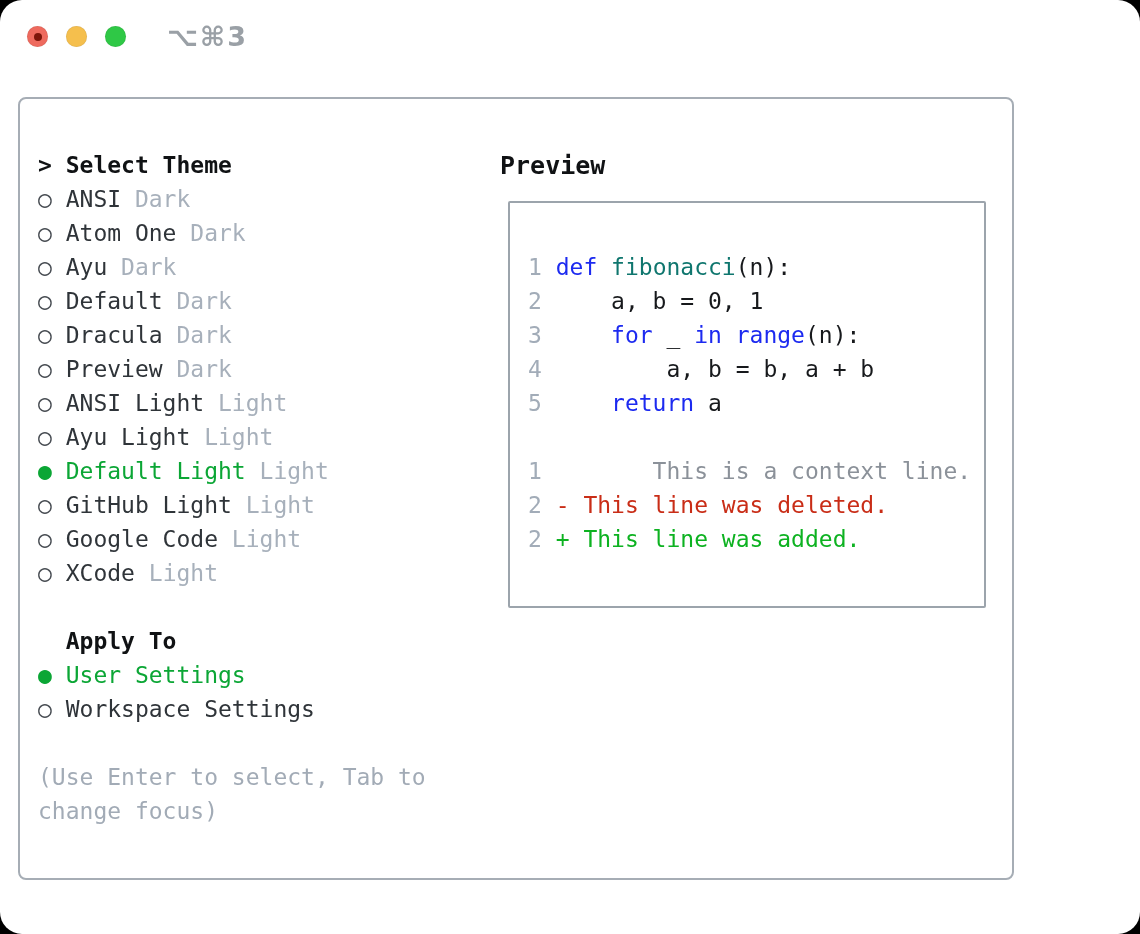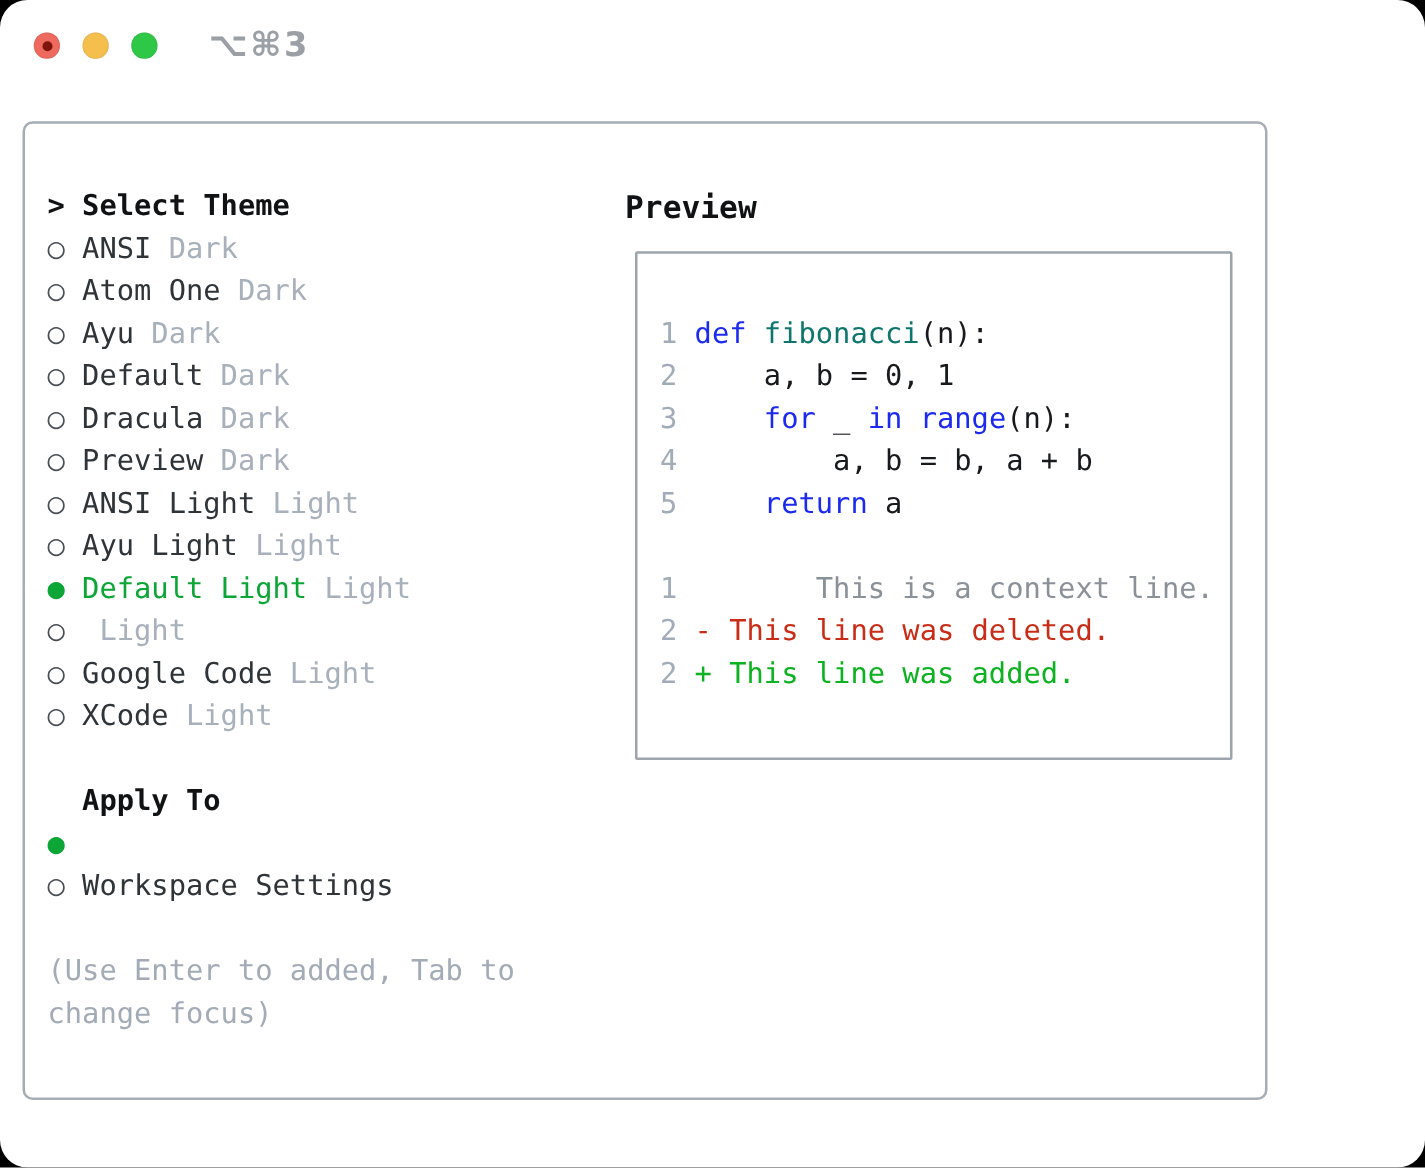--- a/index.html
+++ b/index.html
@@ -125,20 +125,21 @@
     <span class="opt-name">Ayu Light</span>
     <span class="opt-variant">Light</span>
   </div>
           <div class="row option sel">
     <span class="marker">●</span>
     <span class="opt-name">Default Light</span>
     <span class="opt-variant">Light</span>
   </div>
           <div class="row option">
     <span class="marker">○</span>
+    <span class="opt-name">GitHub Light</span>
     <span class="opt-variant">Light</span>
   </div>
           <div class="row option">
     <span class="marker">○</span>
     <span class="opt-name">Google Code</span>
     <span class="opt-variant">Light</span>
   </div>
           <div class="row option">
     <span class="marker">○</span>
     <span class="opt-name">XCode</span>
@@ -149,30 +150,31 @@
       <div class="spacer"></div>
 
       <div class="row header-row">
         <span class="marker"></span>
         <span>Apply To</span>
       </div>
 
       <div id="apply-items">
           <div class="row option sel">
     <span class="marker">●</span>
+    <span class="opt-name">User Settings</span>
     
   </div>
           <div class="row option">
     <span class="marker">○</span>
     <span class="opt-name">Workspace Settings</span>
     
   </div>
         </div>
 
-      <div class="hint">(Use Enter to added, Tab to change focus)</div>
+      <div class="hint">(Use Enter to select, Tab to change focus)</div>
     </div>
 
     <div class="preview-header">Preview</div>
 
     <div class="preview-box">
       <div id="code-lines">
           <div class="code-row">
     <span class="ln">1</span>
   <span class="tok-kw">def</span><span class="tok-pl"> </span><span class="tok-fn">fibonacci</span><span class="tok-pl">(n):</span></div>
           <div class="code-row">

